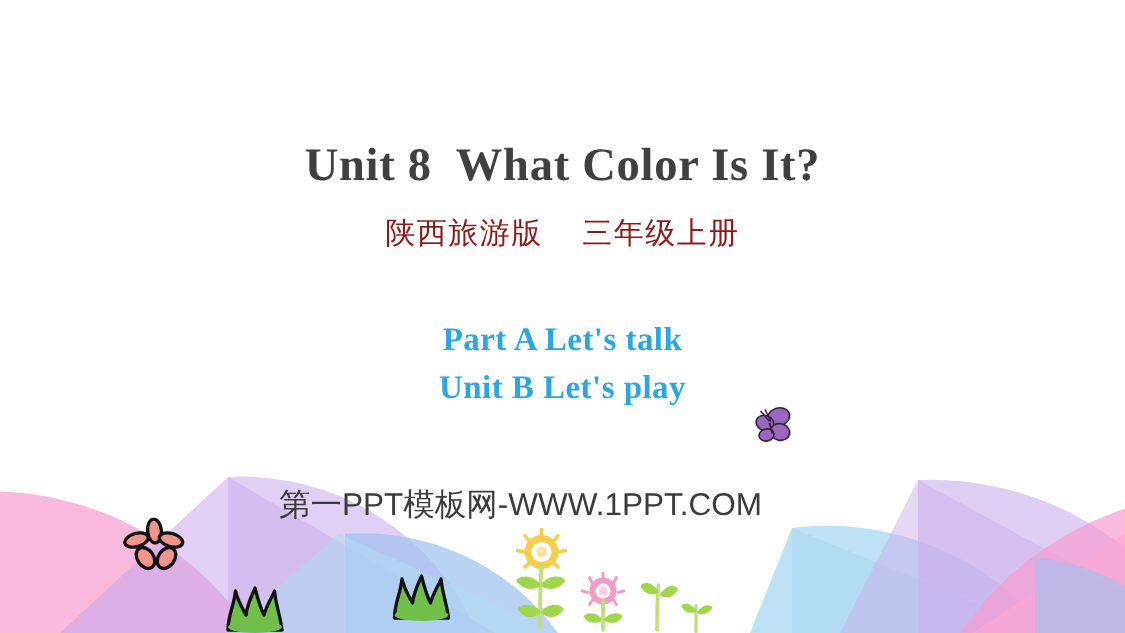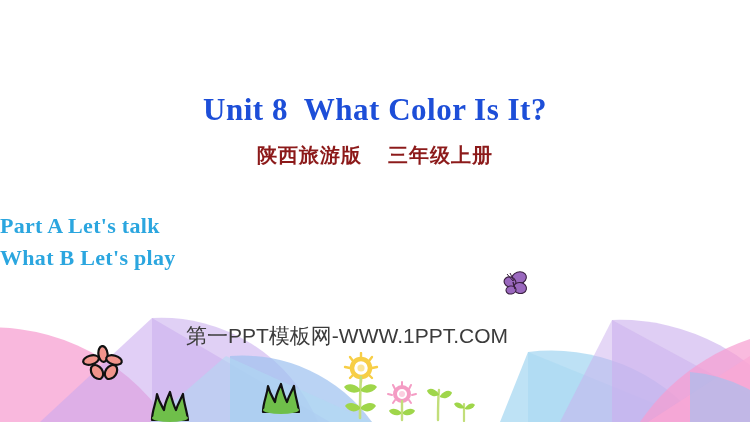--- a/index.html
+++ b/index.html
@@ -32,39 +32,39 @@
     left: 0;
     top: 92px;
     width: 750px;
     text-align: center;
   }
   .main-title {
     font-family: "Liberation Serif", "DejaVu Serif", serif;
     font-weight: bold;
     font-size: 31px;
     letter-spacing: 0.5px;
-    color: #1d4ed8;
+    color: #404040;
     line-height: 1.15;
     white-space: pre;
   }
   .sub-title {
     margin-top: 14px;
     font-family: "Liberation Sans", sans-serif;
-    font-weight: bold;
+    font-weight: normal;
     font-size: 20px;
     color: #8C1A1A;
     letter-spacing: 1px;
     white-space: pre;
   }
   .part-lines {
     position: absolute;
     left: 0;
     top: 210px;
     width: 750px;
-    text-align: left;
+    text-align: center;
   }
   .part-line {
     font-family: "Liberation Serif", "DejaVu Serif", serif;
     font-weight: bold;
     font-size: 22px;
     color: #2BA6DF;
     line-height: 1.45;
     letter-spacing: 0.3px;
   }
   .watermark {
@@ -124,21 +124,21 @@
     </g>
   </svg>
 
   <div class="title-block">
     <div class="main-title">Unit 8  What Color Is It?</div>
     <div class="sub-title">陕西旅游版    三年级上册</div>
   </div>
 
   <div class="part-lines">
     <div class="part-line">Part A Let's talk</div>
-    <div class="part-line">What B Let's play</div>
+    <div class="part-line">Unit B Let's play</div>
   </div>
 
   <div class="watermark">第一PPT模板网-WWW.1PPT.COM</div>
 
   <svg class="sprite" id="butterfly" viewBox="0 0 32 30" xmlns="http://www.w3.org/2000/svg">
     <g stroke="#3A2040" stroke-width="1.1" fill="#9A68BE">
       <ellipse cx="20" cy="9" rx="7.5" ry="6" transform="rotate(-18 20 9)"></ellipse>
       <ellipse cx="11" cy="13" rx="6" ry="5" transform="rotate(22 11 13)"></ellipse>
       <ellipse cx="21" cy="19" rx="6.5" ry="5.5" transform="rotate(12 21 19)"></ellipse>
       <ellipse cx="12" cy="21" rx="5" ry="4" transform="rotate(-10 12 21)"></ellipse>

